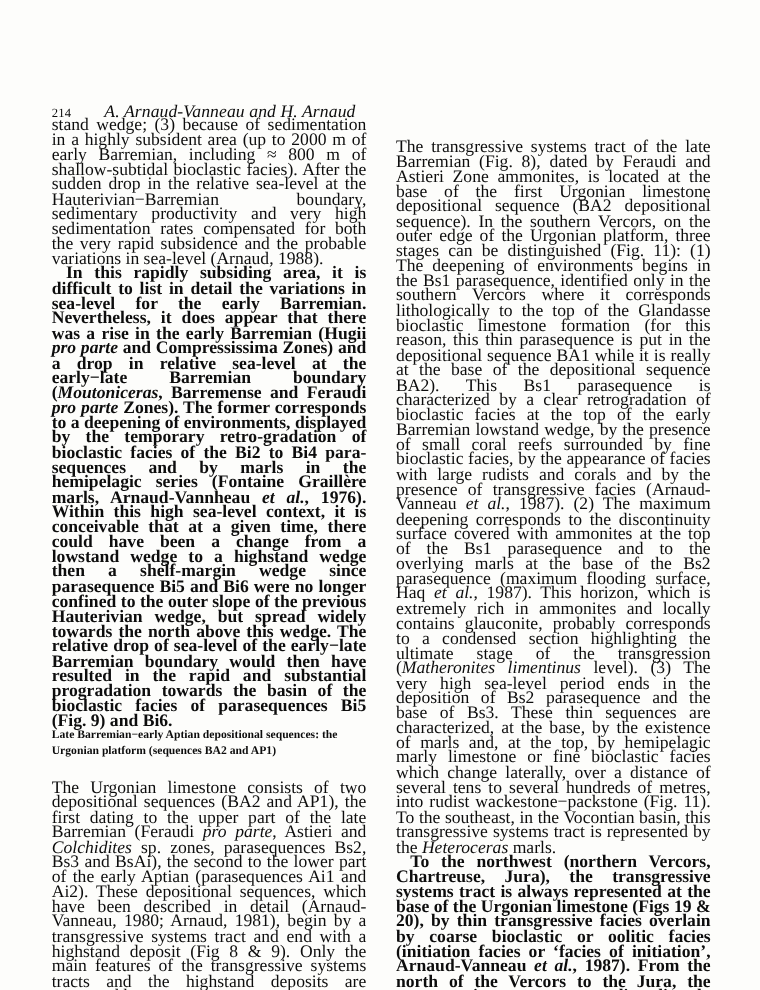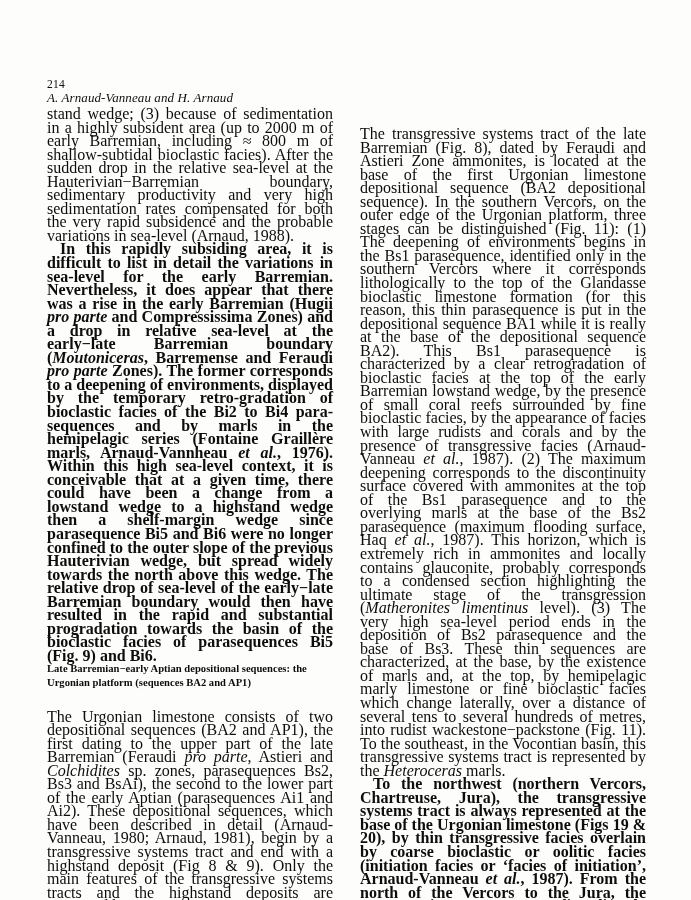--- a/index.html
+++ b/index.html
@@ -18,38 +18,38 @@
   .page {
     position: absolute;
     left: 0; top: 0;
     width: 691px;
     height: 900px;
     background: #fdfdfb;
   }
   .header {
     position: absolute;
     left: 47px;
-    top: 78px;
+    top: 93px;
     width: 597px;
     display: flex;
     align-items: baseline;
-    flex-direction: column;
   }
   .page-number {
     font-size: 11.5px;
     font-family: "Liberation Serif", serif;
     letter-spacing: 0.2px;
   }
   .running-head {
     flex: 1;
-    text-align: center;
+    text-align: left;
     font-style: italic;
-    font-size: 13px;
+    font-size: 16px;
     letter-spacing: 0.1px;
     padding-right: 14px;
+    padding-left: 30px;
   }
   .columns {
     position: absolute;
     left: 47px;
     top: 107px;
     width: 600px;
     display: flex;
     gap: 27px;
   }
   .col {

